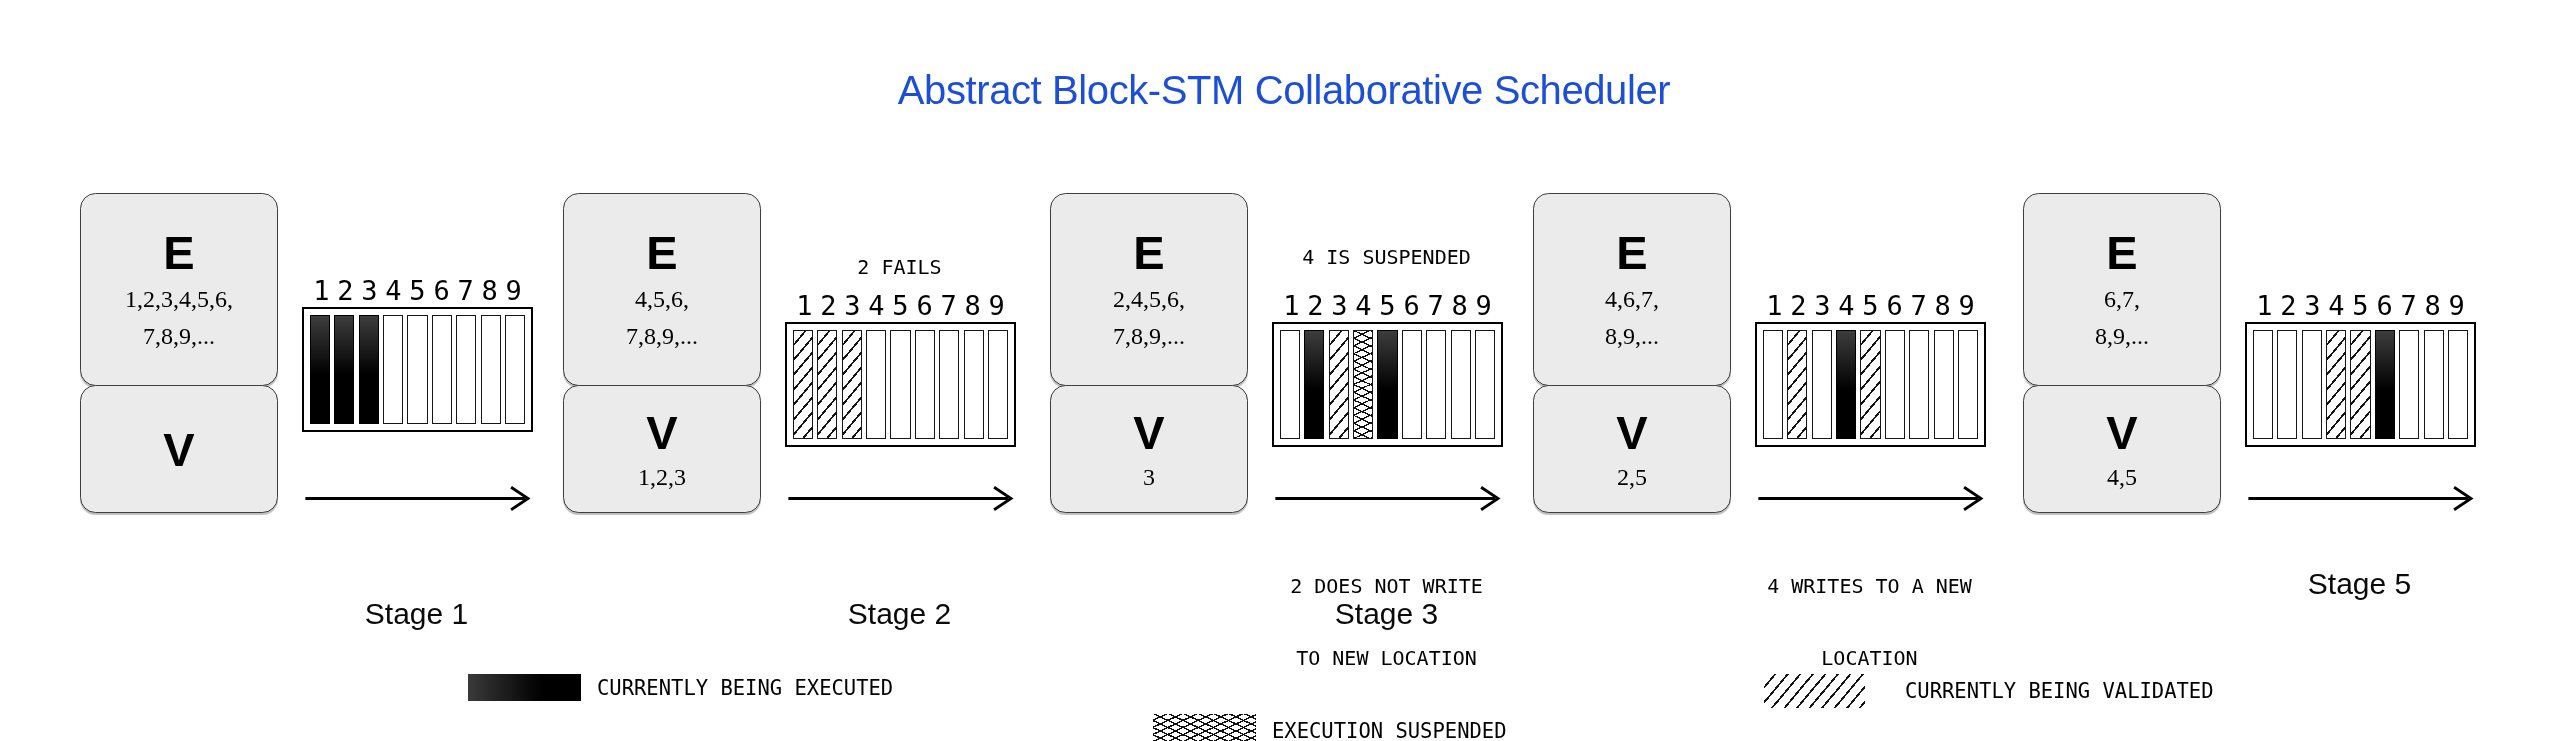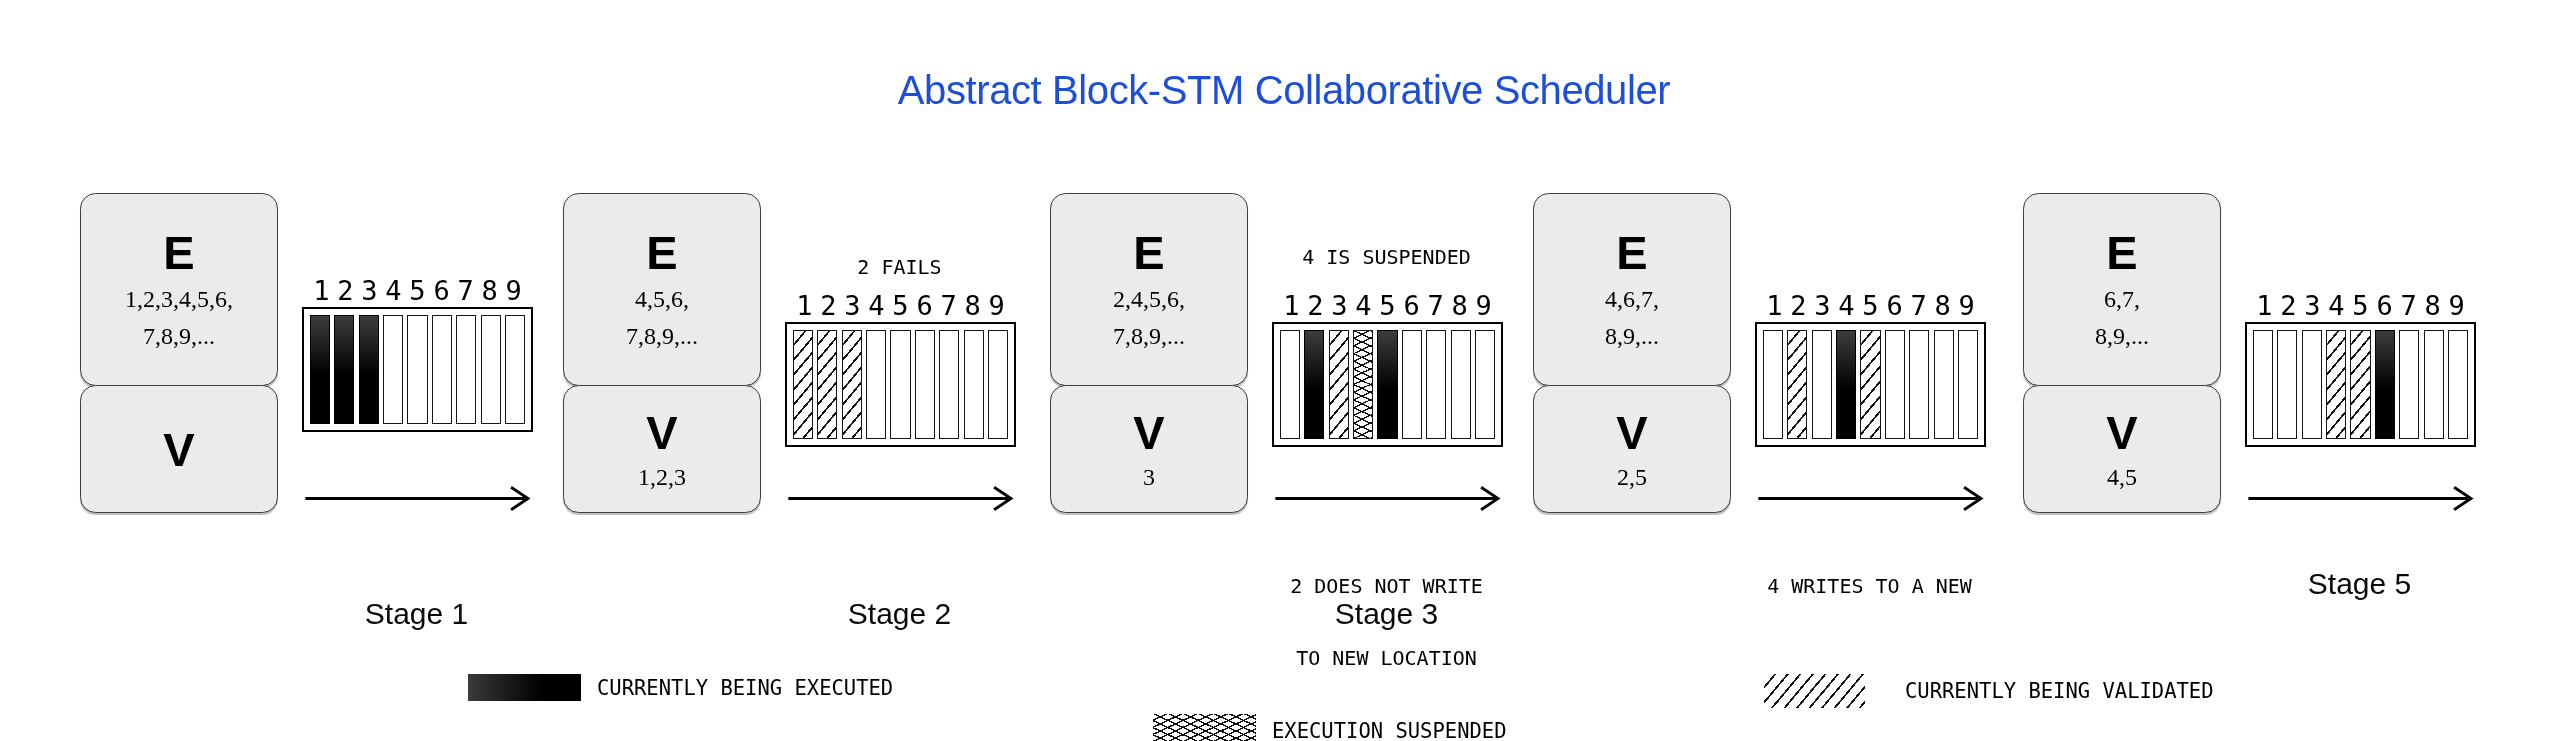--- a/index.html
+++ b/index.html
@@ -198,20 +198,21 @@
       <div class="slot empty"></div>
       <div class="slot empty"></div>
       <div class="slot empty"></div>
     </div>
   <svg class="arrow" width="235" height="31" viewBox="0 0 332 44">
     <line x1="4" y1="22" x2="316" y2="22" stroke="#000" stroke-width="4"></line>
     <polyline points="296,6 320,22 296,38" fill="none" stroke="#000" stroke-width="4" stroke-linejoin="miter"></polyline>
   </svg>
   <div class="note note-below">
     <div>4 WRITES TO A NEW</div>
+    <div>LOCATION</div>
   </div>
 </div>
 
 <div class="stage s5">
   <div class="evbox ebox">
     <div class="box-letter">E</div>
     <div class="box-nums">6,7,</div>
     <div class="box-nums">8,9,...</div>
   </div>
   <div class="evbox vbox">

